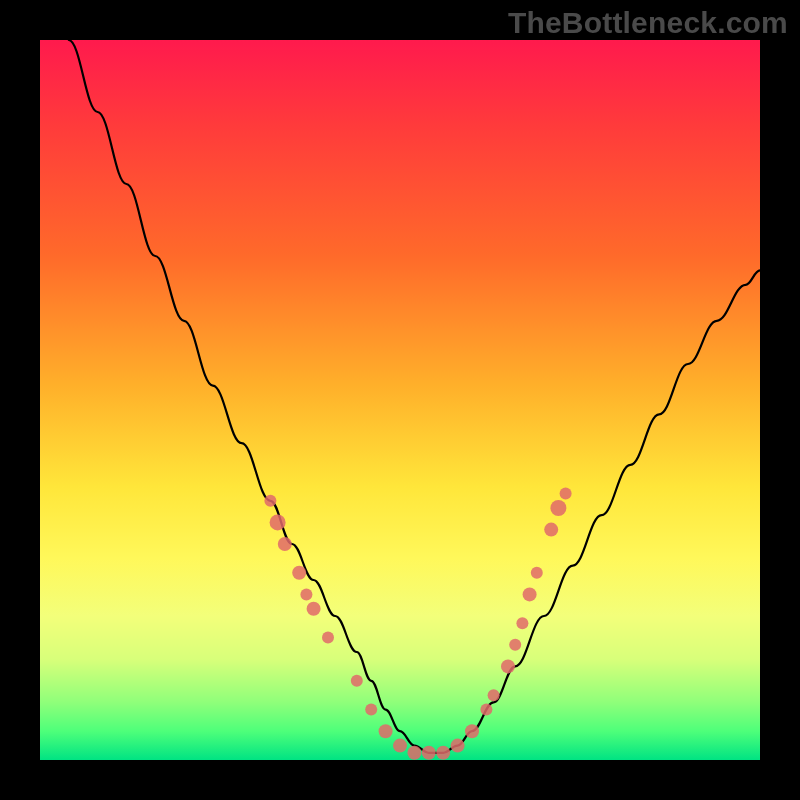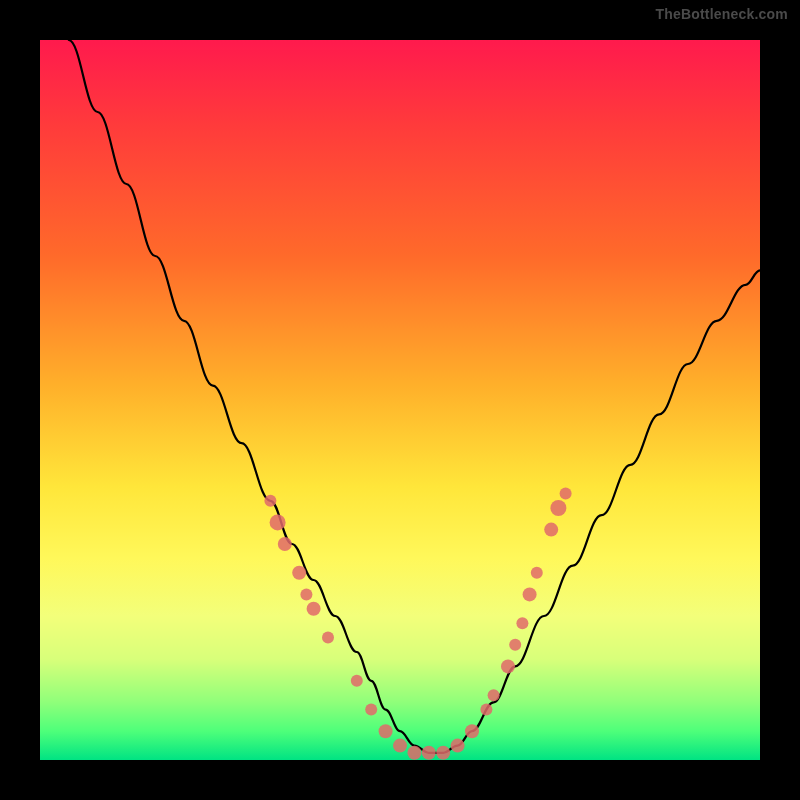--- a/index.html
+++ b/index.html
@@ -38,21 +38,21 @@
       #8fff7a 92%,
       #4eff7a 96%,
       #00e383 100%
     );
   }
   .watermark {
     position: absolute;
     top: 6px;
     right: 12px;
     color: #4a4a4a;
-    font-size: 14px;
+    font-size: 30px;
     font-weight: 600;
     letter-spacing: 0.2px;
     user-select: none;
   }
   svg.curve {
     position: absolute;
     left: 0;
     top: 0;
     width: 720px;
     height: 720px;

